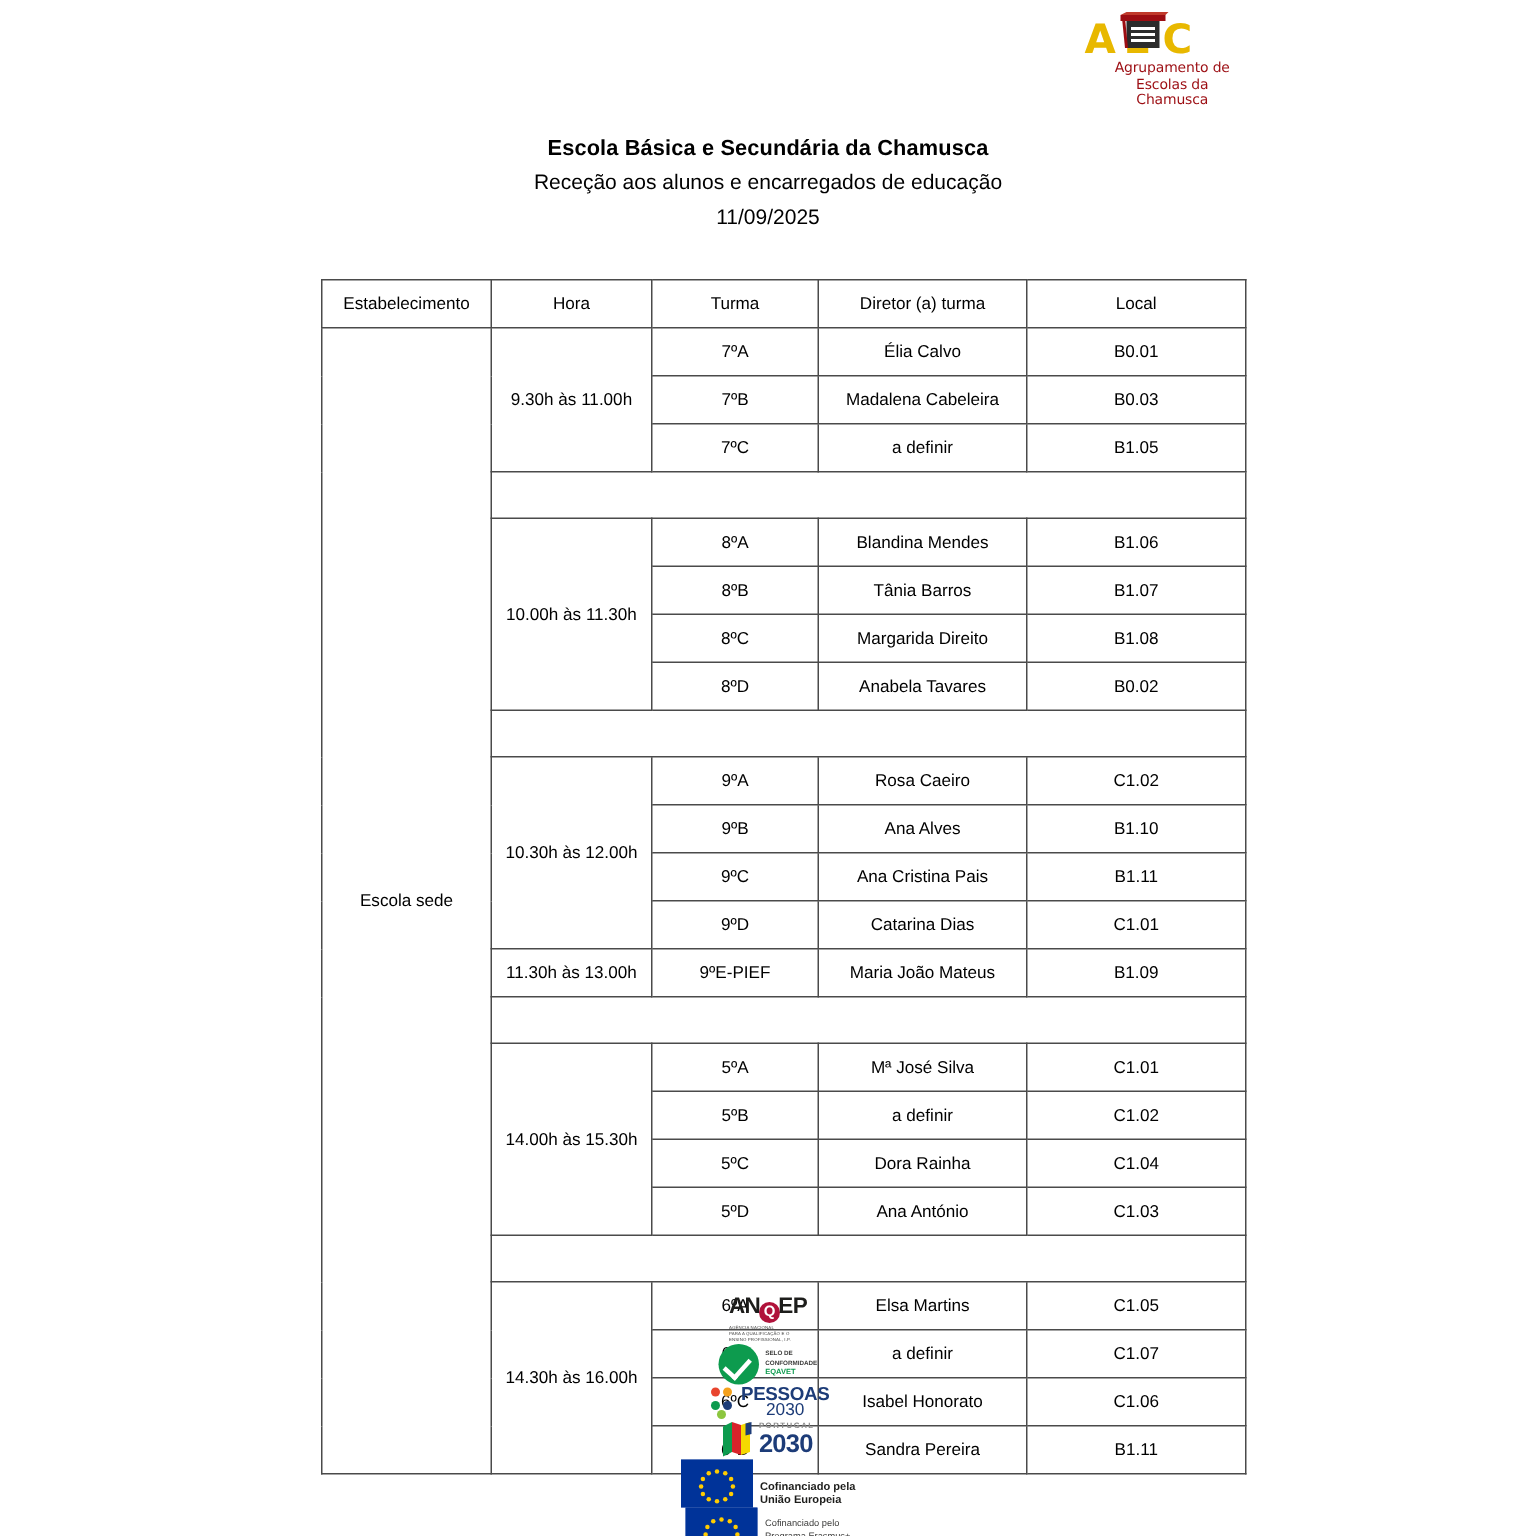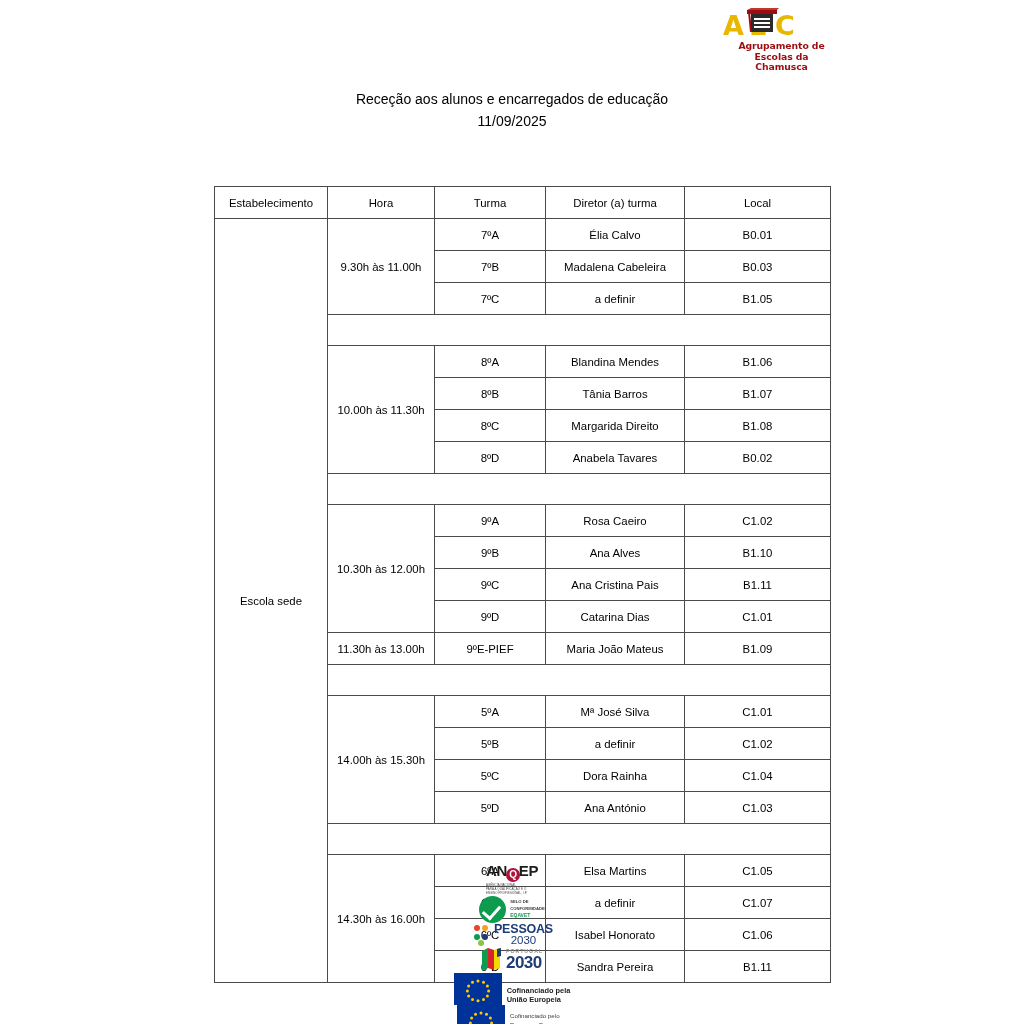--- a/index.html
+++ b/index.html
@@ -69,21 +69,21 @@
   }
   .aec-mark {
     position: relative;
     height: 32px;
     width: 100%;
   }
   .aec-mark svg { display: block; margin: 0 auto; }
   .aec-sub {
     font-family: "DejaVu Sans", sans-serif;
     color: #9c0d12;
-    font-weight: 700;
+    font-weight: 400;
     font-size: 9.3px;
     line-height: 1.14;
     letter-spacing: -.1px;
     margin-top: 1px;
     margin-left: 21px;
   }
   .aec-sub span { display: block; }
 
   
   .titles {
@@ -280,20 +280,21 @@
       </svg>
     </div>
     <div class="aec-sub">
       <span>Agrupamento de</span>
       <span>Escolas da Chamusca</span>
     </div>
   </div>
 </div>
 
 <div class="titles">
+  <div class="t-school">Escola Básica e Secundária da Chamusca</div>
   <div class="t-sub">Receção aos alunos e encarregados de educação</div>
   <div class="t-date">11/09/2025</div>
 </div>
 
 <div class="sched-wrap">
   <table class="sched">
     <colgroup>
       <col class="c-estab">
         <col class="c-hora">
         <col class="c-turma">

